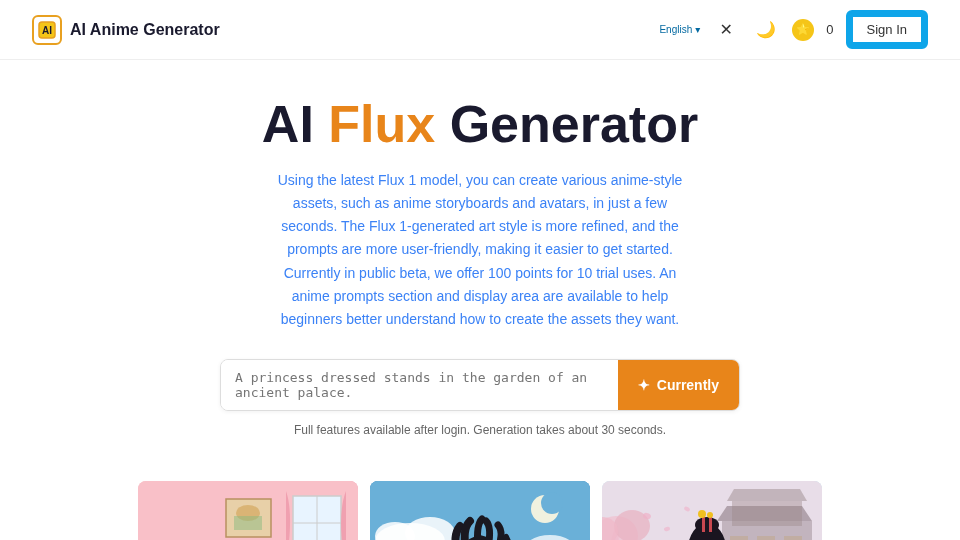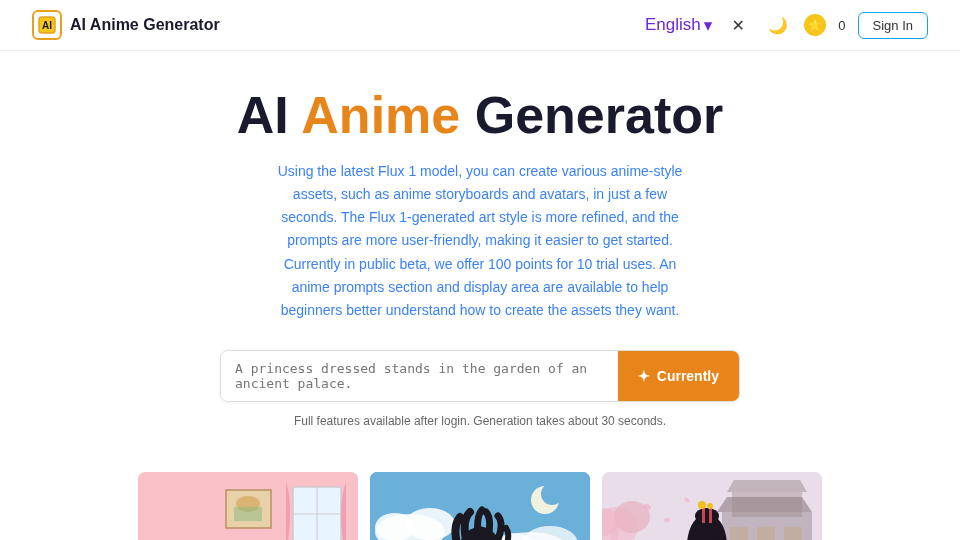--- a/index.html
+++ b/index.html
@@ -44,22 +44,22 @@
       text-decoration: none;
       color: #333;
       font-size: 14px;
     }
     .nav-right {
       display: flex;
       align-items: center;
       gap: 12px;
     }
     .lang-selector {
-      font-size: 17px;
-      color: #6d28d9;
+      font-size: 10px;
+      color: #0369a1;
       cursor: pointer;
       display: flex;
       align-items: center;
       gap: 3px;
       text-align: center;
     }
     .nav-icon-btn {
       background: none;
       border: none;
       cursor: pointer;
@@ -81,21 +81,21 @@
       justify-content: center;
       font-size: 11px;
       font-weight: 700;
       color: #333;
     }
     .points-count {
       font-size: 13px;
       color: #333;
     }
     .sign-in-btn {
-      border: 1px solid #0ea5e9;
+      border: 7px solid #0ea5e9;
       border-radius: 6px;
       padding: 5px 14px;
       font-size: 13px;
       background: #fff;
       cursor: pointer;
       color: #333;
     }
 
     
     .hero {
@@ -235,21 +235,21 @@
         <span>⭐</span>
       </div>
       <span class="points-count">0</span>
       <button class="sign-in-btn">Sign In</button>
     </div>
   </div>
 </nav>
 
 <section class="hero">
   <h1 class="hero-title">
-    <span>AI </span><span class="hero-title-anime">Anime</span><span> Generator</span>
+    <span>AI </span><span class="hero-title-anime">Flux</span><span> Generator</span>
   </h1>
   <p class="hero-description">Using the latest Flux 1 model, you can create various anime-style assets, such as anime storyboards and avatars, in just a few seconds. The Flux 1-generated art style is more refined, and the prompts are more user-friendly, making it easier to get started. Currently in public beta, we offer 100 points for 10 trial uses. An anime prompts section and display area are available to help beginners better understand how to create the assets they want.</p>
 
   <div class="generate-bar">
     <textarea class="generate-input" placeholder="A princess dressed stands in the garden of an ancient palace." style=""></textarea>
     <button class="generate-btn">
       <span>✦</span>
       <span>Currently</span>
     </button>
   </div>

